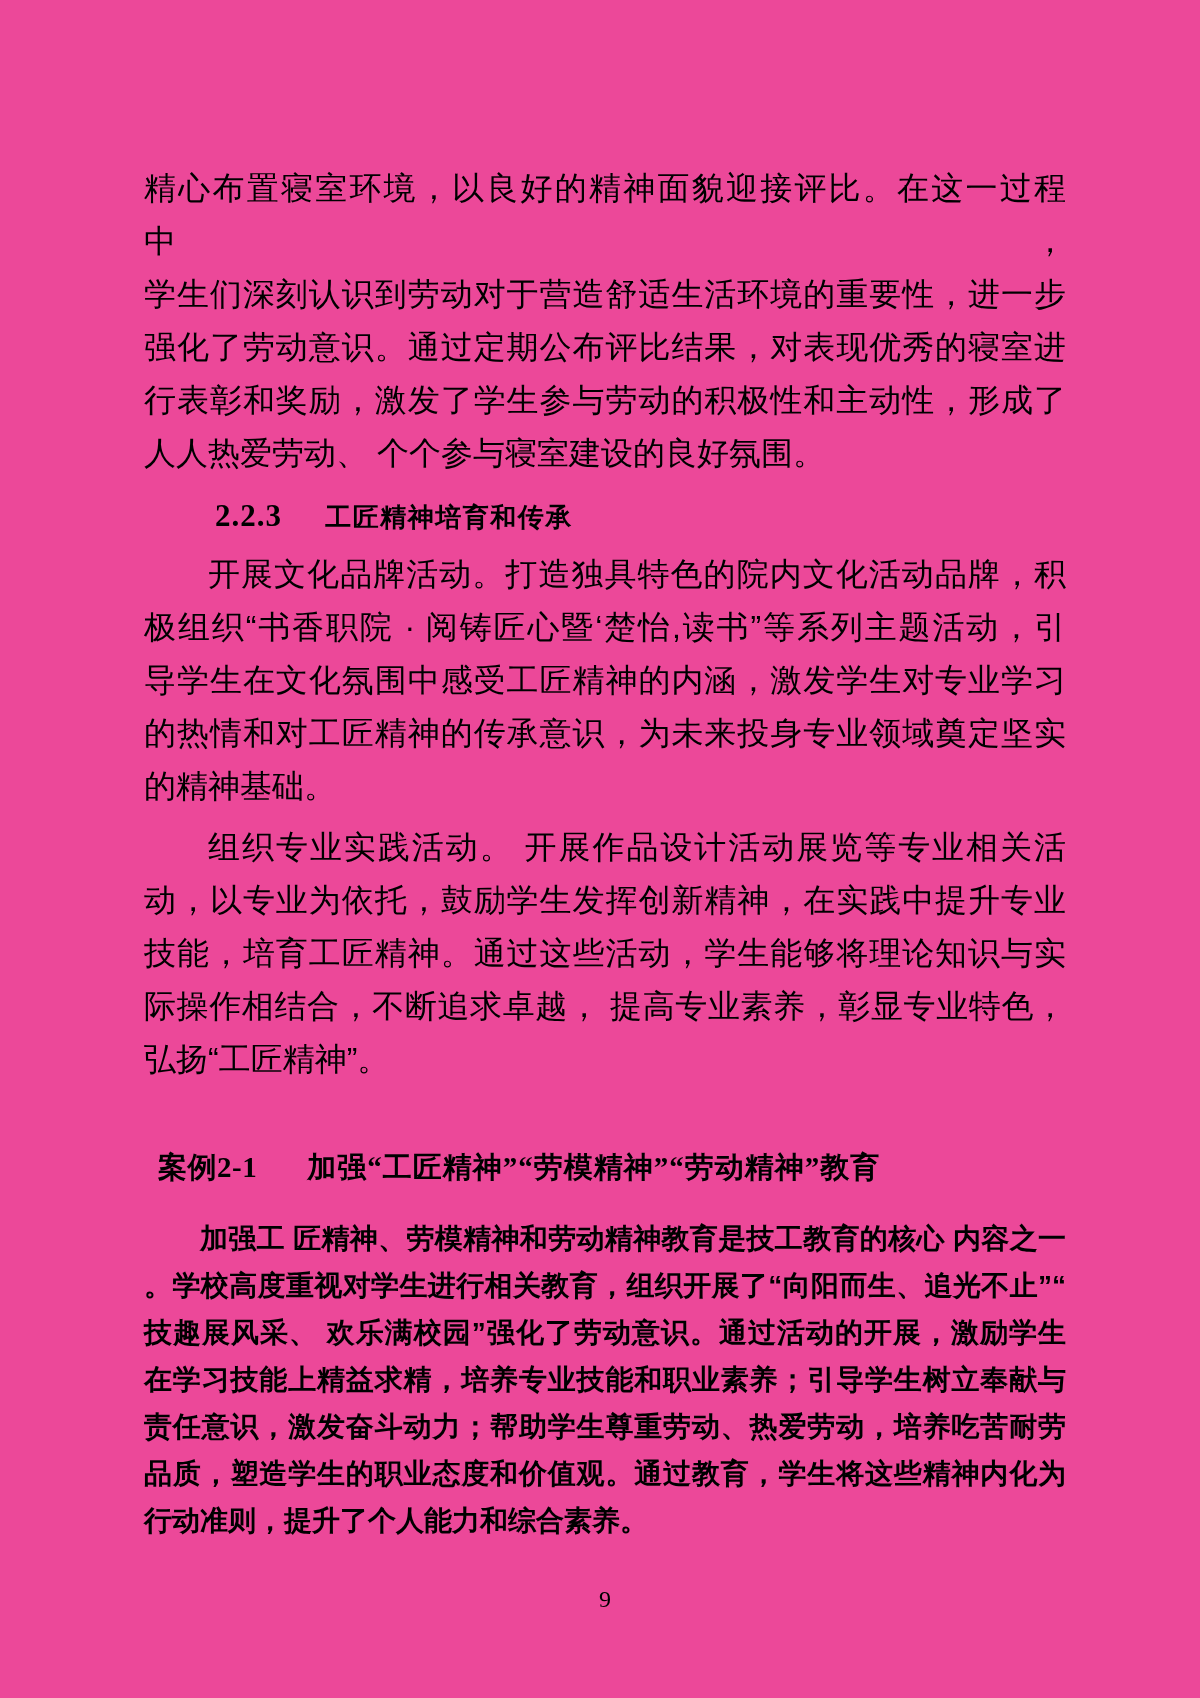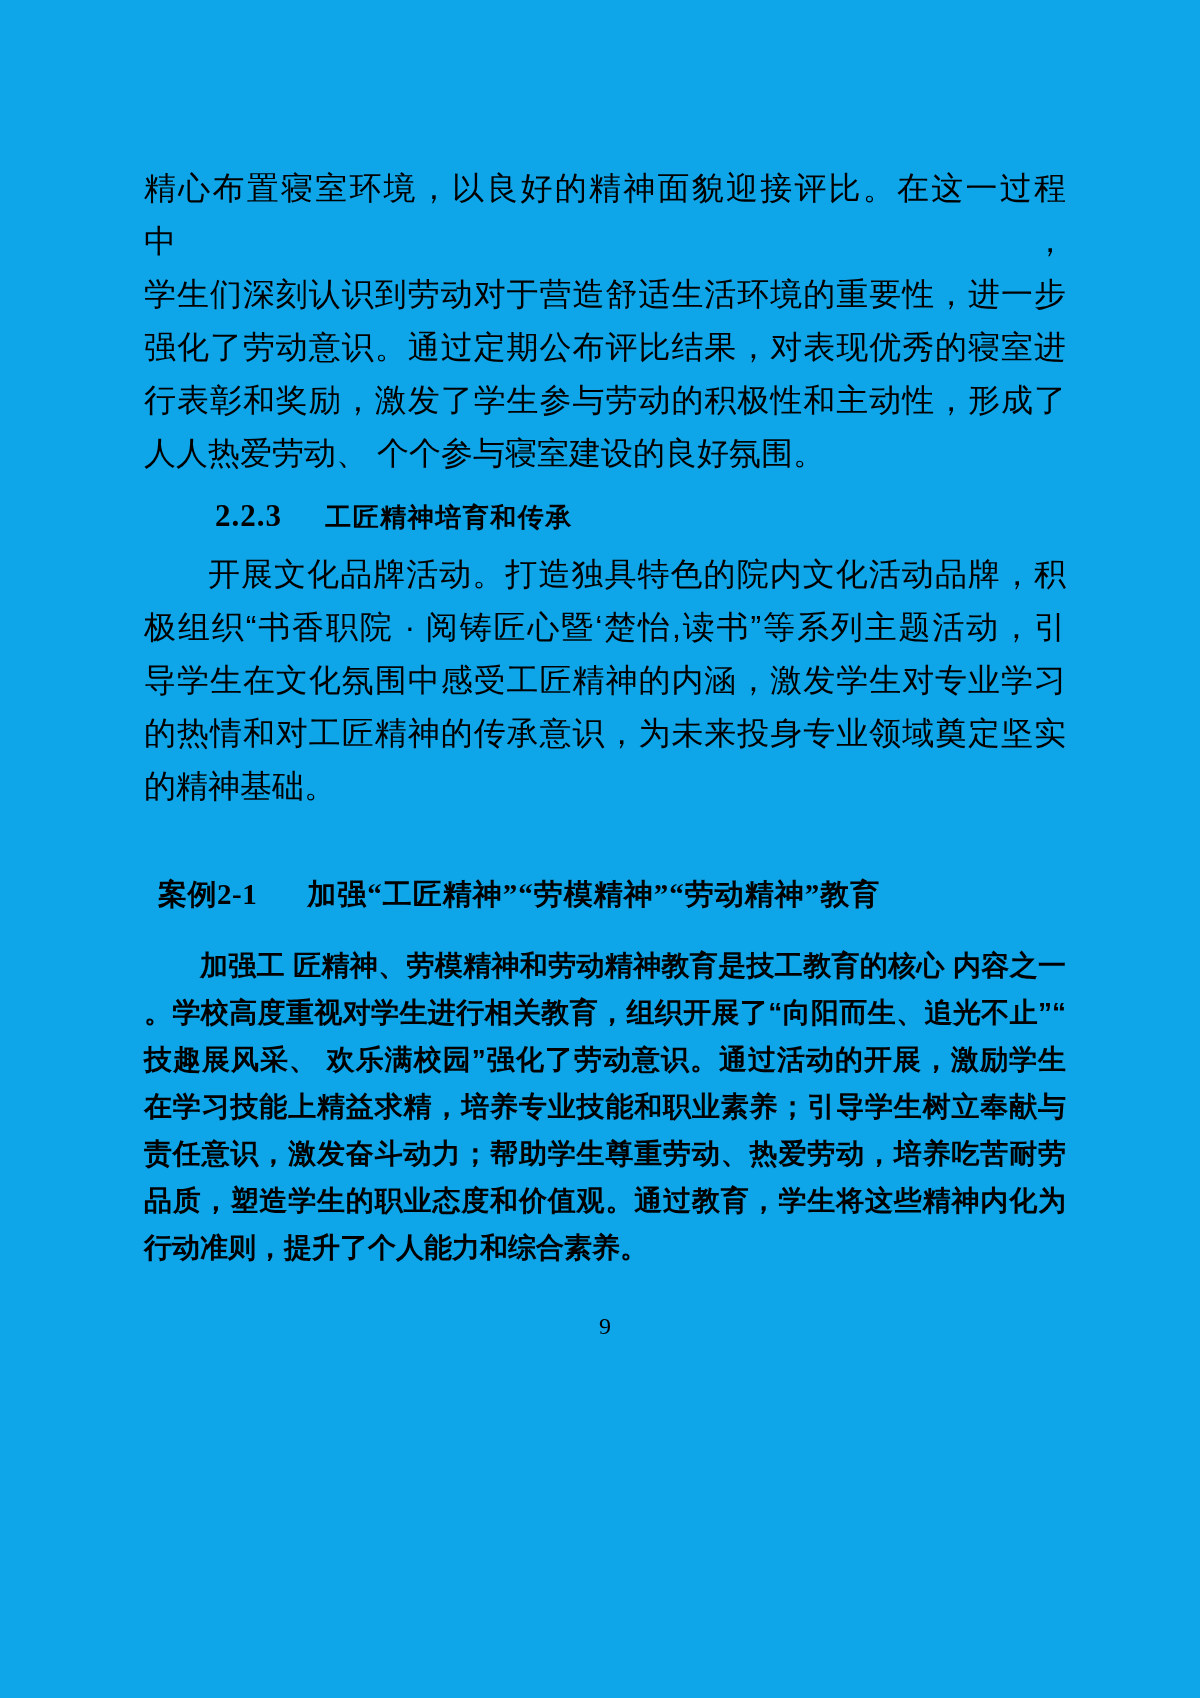--- a/index.html
+++ b/index.html
@@ -4,21 +4,21 @@
 <style>
   html, body {
     margin: 0;
     padding: 0;
     background: #ffffff;
   }
   .page {
     position: relative;
     width: 1200px;
     height: 1698px;
-    background: #0ea5e9;
+    background: #ec4899;
     color: #000000;
     box-sizing: border-box;
     padding: 162px 134px 0 144px;
     overflow: hidden;
     font-family: "Liberation Sans", "DejaVu Sans", sans-serif;
   }
   .para { margin: 0; }
   .para .line {
     text-align: justify;
     text-align-last: justify;
@@ -104,20 +104,27 @@
   </h3>
 
   <div class="para body-para">
       <div class="line indent">开展文化品牌活动。打造独具特色的院内文化活动品牌，积</div>
       <div class="line">极组织“书香职院 · 阅铸匠心暨‘楚怡,读书”等系列主题活动，引</div>
       <div class="line">导学生在文化氛围中感受工匠精神的内涵，激发学生对专业学习</div>
       <div class="line">的热情和对工匠精神的传承意识，为未来投身专业领域奠定坚实</div>
       <div class="line last">的精神基础。</div>
     </div>
 
+  <div class="para body-para para-gap">
+      <div class="line indent">组织专业实践活动。 开展作品设计活动展览等专业相关活</div>
+      <div class="line">动，以专业为依托，鼓励学生发挥创新精神，在实践中提升专业</div>
+      <div class="line">技能，培育工匠精神。通过这些活动，学生能够将理论知识与实</div>
+      <div class="line">际操作相结合，不断追求卓越， 提高专业素养，彰显专业特色，</div>
+      <div class="line last">弘扬“工匠精神”。</div>
+    </div>
 
   <div class="case-title">
     <span class="case-label">案例2-1</span>
     <span class="case-name">加强“工匠精神”“劳模精神”“劳动精神”教育</span>
   </div>
 
   <div class="para case-para">
       <div class="line indent">加强工 匠精神、劳模精神和劳动精神教育是技工教育的核心 内容之一</div>
       <div class="line">。学校高度重视对学生进行相关教育，组织开展了“向阳而生、追光不止”“</div>
       <div class="line">技趣展风采、 欢乐满校园”强化了劳动意识。通过活动的开展，激励学生</div>

